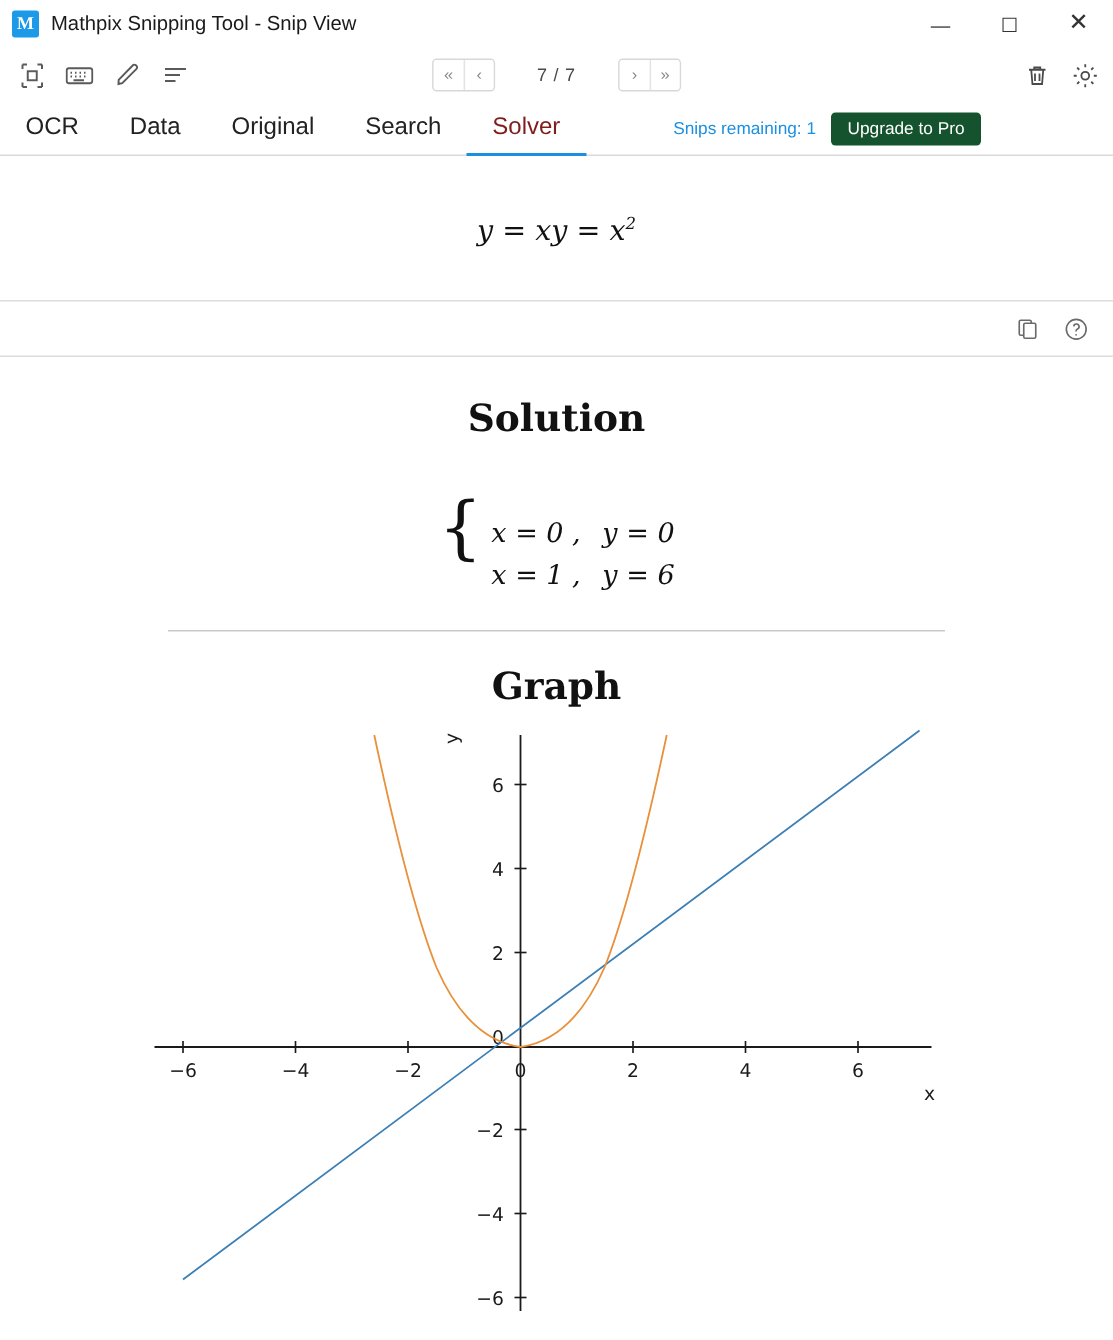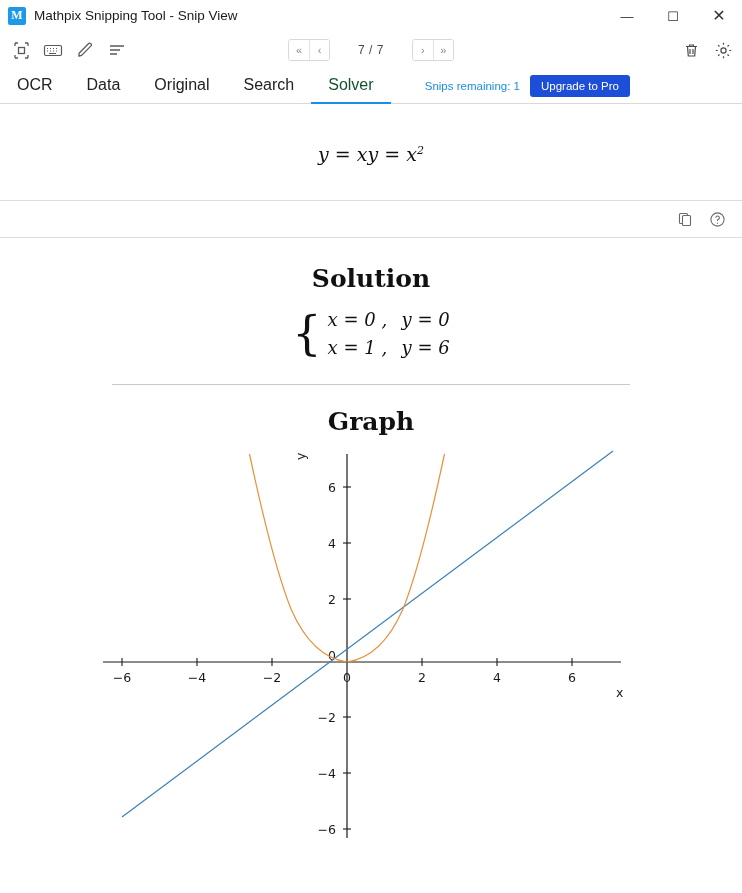--- a/index.html
+++ b/index.html
@@ -127,36 +127,36 @@
   }
   .tab {
     padding: 0 17px;
     display: flex; align-items: center;
     font-size: 16px;
     color: #222;
     border-bottom: 2px solid transparent;
     margin-bottom: -1px;
   }
   .tab.active {
-    color: #14532d;
+    color: #7f1d1d;
     border-bottom-color: #1b8fe0;
   }
   .upgrade-zone {
     position: absolute;
     right: 0; top: 0; height: 36px;
     display: flex; align-items: center;
-    padding-right: 112px;
+    padding-right: 88px;
     gap: 10px;
   }
   .snips-remaining {
     font-size: 11.5px;
     color: #1b8fe0;
   }
   .upgrade-btn {
-    background: #1d4ed8;
+    background: #14532d;
     color: #fff;
     font-size: 11.5px;
     padding: 5px 11px;
     border-radius: 3px;
     white-space: nowrap;
   }
 
   
   .eq-panel {
     height: 97px;
@@ -219,21 +219,21 @@
     font-size: 18px;
     color: #111;
   }
   .brace {
     font-size: 46px;
     font-style: normal;
     line-height: 0.95;
     margin-right: 6px;
     font-family: "DejaVu Serif", serif;
   }
-  .sol-rows { display: flex; flex-direction: column; gap: 7px; }
+  .sol-rows { display: flex; flex-direction: column; gap: 7px; margin-top: 36px; }
   .sol-row { display: flex; }
   .sol-cell-x { width: 74px; }
   .divider {
     width: 518px;
     height: 1px;
     background: #c9c9c9;
     margin: 26px auto 0 auto;
   }
   .graph-title { margin-top: 22px; }
 

